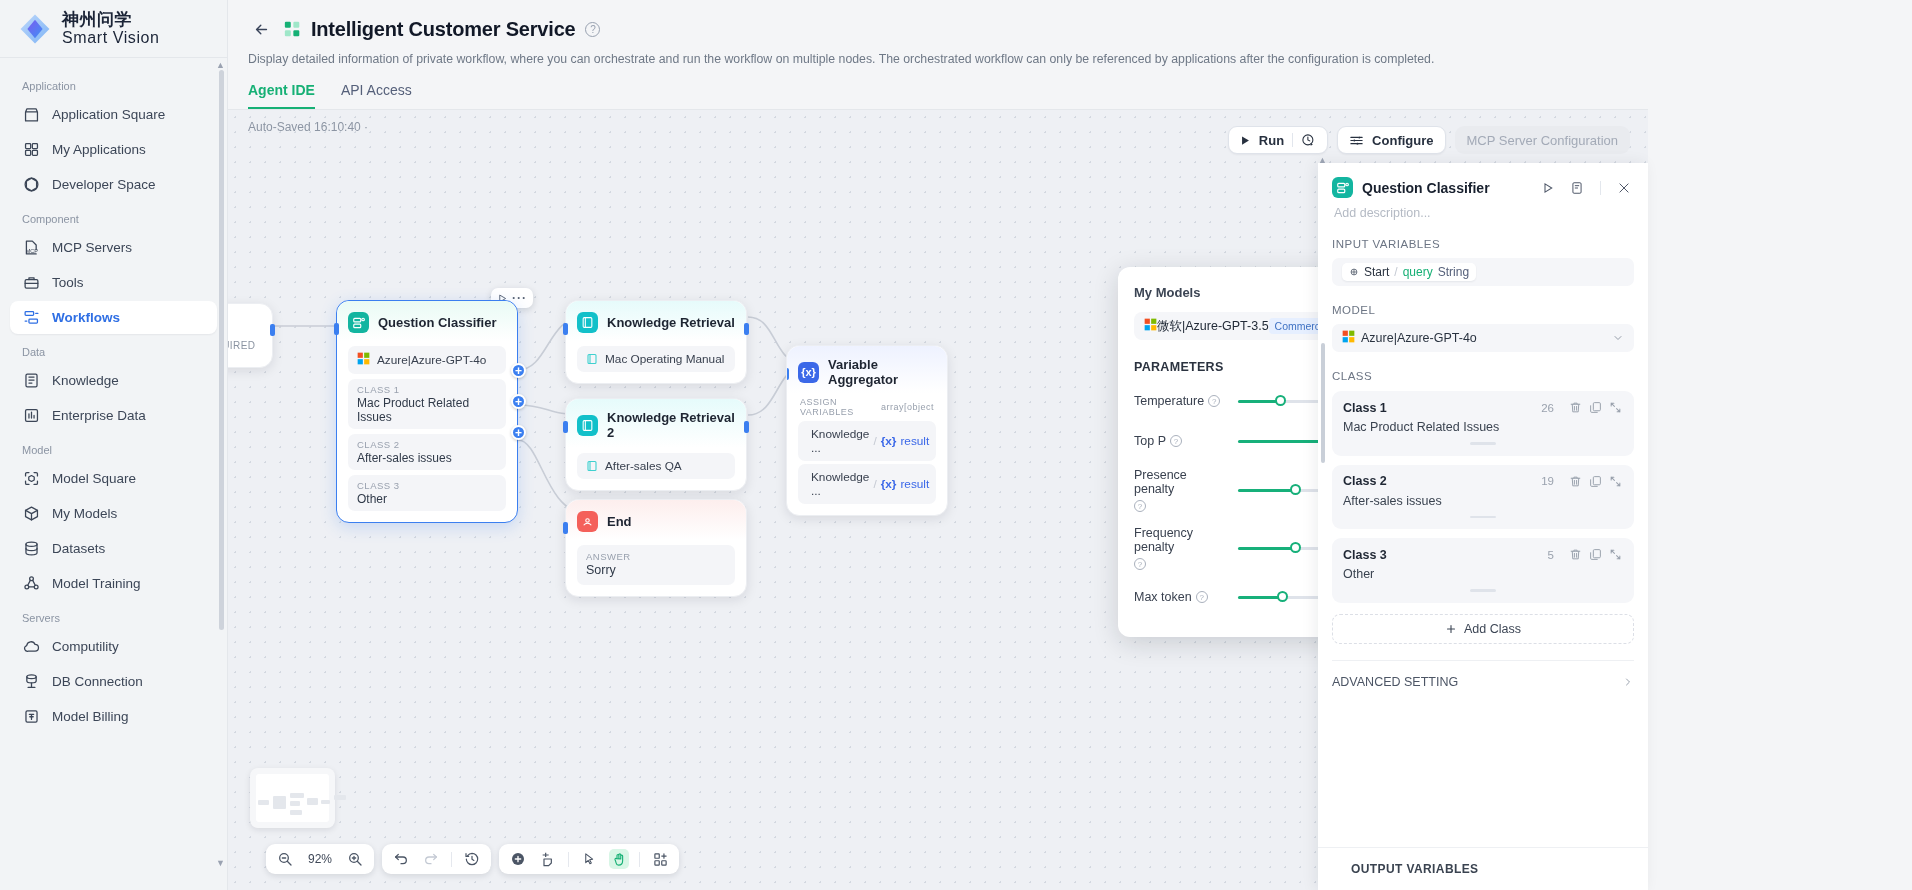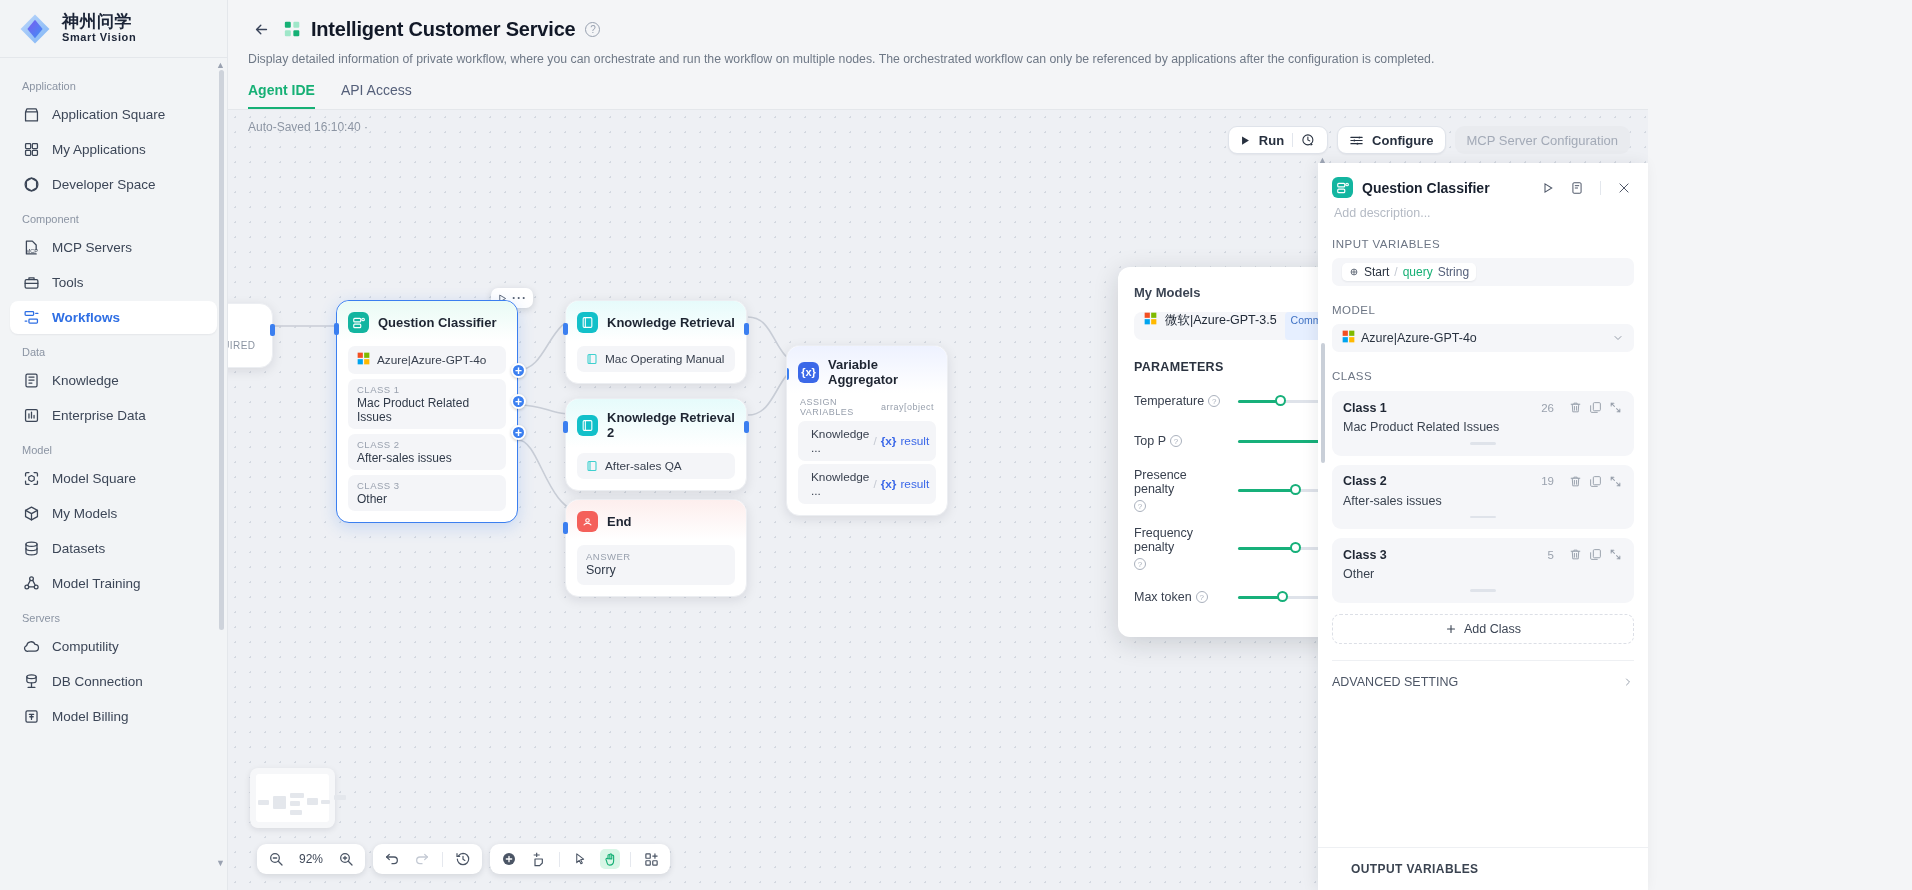--- a/index.html
+++ b/index.html
@@ -17,21 +17,21 @@
   .sidebar {
     width:228px; height:890px; background:#f2f4f6;
     border-right:1px solid #e4e7eb; display:flex; flex-direction:column;
     position:relative;
   }
   .brand { height:58px; display:flex; align-items:center; gap:10px; padding:0 18px;
            border-bottom:1px solid #e4e7eb; }
   .brand-logo { width:34px; height:34px; position:relative; }
   .brand-txt { display:flex; flex-direction:column; line-height:1.08; }
   .brand-cn { font-size:17px; font-weight:700; color:#1b2437; letter-spacing:.5px;}
-  .brand-en { font-size:11px; font-weight:700; color:#1b2437; letter-spacing:.6px;}
+  .brand-en { font-size:16px; font-weight:400; color:#1b2437; letter-spacing:.6px;}
   .nav { flex:1; overflow:hidden; padding:12px 10px 0 10px; position:relative;}
   .nav-group { font-size:11px; color:#8b94a3; padding:10px 12px 6px 12px; }
   .nav-item {
     display:flex; align-items:center; gap:12px; height:33px; padding:0 12px;
     border-radius:8px; color:#3c4657; font-size:13.5px; cursor:pointer; margin-bottom:2px;
   }
   .nav-item.active { background:#ffffff; color:#2f6fe4; font-weight:700; box-shadow:0 1px 2px rgba(16,24,40,.06);}
   .nav-item .ic { width:18px; height:18px; display:flex; align-items:center; justify-content:center; flex:0 0 18px;}
   .nav-item svg { width:17px; height:17px; }
   .sb-scroll { position:absolute; right:3px; top:70px; width:5px; height:560px; background:#ced3db; border-radius:3px;}
@@ -90,37 +90,37 @@
              color:#fff; font-size:12px; line-height:13px; text-align:center; font-weight:700;
              border:2px solid #fff; box-shadow:0 1px 3px rgba(0,0,0,.2); }
   .nodetools { position:absolute; background:#fff; border-radius:7px; box-shadow:0 2px 7px rgba(16,24,40,.15);
                display:flex; align-items:center; gap:4px; padding:3px 6px; color:#5a6475; font-size:12px;}
 
   .minimap { position:absolute; left:22px; bottom:62px; width:85px; height:60px; background:#f6f7f9;
              border-radius:8px; box-shadow:0 2px 6px rgba(16,24,40,.10); padding:6px;}
   .minimap-inner { background:#fff; width:100%; height:100%; border-radius:3px; position:relative;}
   .mm-b { position:absolute; background:#e4e7ec; border-radius:1px;}
 
-  .bottombar { position:absolute; left:29px; bottom:16px; display:flex; gap:8px; z-index:20;}
+  .bottombar { position:absolute; left:38px; bottom:16px; display:flex; gap:8px; z-index:20;}
   .bgrp { background:#fff; border-radius:9px; box-shadow:0 2px 6px rgba(16,24,40,.12);
           height:30px; display:flex; align-items:center; padding:0 9px; gap:10px; }
   .bbtn { display:flex; align-items:center; justify-content:center; width:20px; height:20px;
           color:#4b5costs; color:#4b5565; cursor:pointer; border-radius:5px;}
   .bbtn.dim { color:#c3c9d3; }
   .bbtn.on { background:#d8f6e6; color:#16b075; }
   .zoomtxt { font-size:12px; color:#3f4858; min-width:30px; text-align:center;}
   .vsep { width:1px; height:15px; background:#e5e8ee; }
 
   
   .mpanel { position:absolute; left:890px; top:158px; width:320px; height:370px; background:#fff;
             border-radius:12px; box-shadow:0 6px 26px rgba(16,24,40,.16); padding:18px 16px 10px 16px; z-index:30;
             overflow:hidden;}
   .mp-title { font-size:13px; color:#3b4453; font-weight:600; }
   .mp-model { margin-top:12px; background:#f5f6f9; border-radius:8px; height:28px; display:flex;
-              gap:8px; padding:0 10px; font-size:12.5px; color:#222b38;}
+              align-items:center; padding:0 10px; font-size:12.5px; color:#222b38;}
   .mp-badge { background:#e6efff; color:#3f72c4; font-size:10.5px; border-radius:4px; padding:2px 6px;}
   .mp-sec { display:flex; align-items:center; justify-content:space-between; margin-top:20px;}
   .mp-sec-t { font-size:12.5px; font-weight:700; color:#2b3340; letter-spacing:.3px;}
   .mp-load { font-size:12px; color:#4b5565; display:flex; align-items:center; gap:5px; cursor:pointer;}
   .prow { display:flex; align-items:center; margin-top:14px; gap:8px;}
   .plabel { width:96px; font-size:12.5px; color:#39414f; display:flex; align-items:center; gap:4px; flex-wrap:wrap;}
   .qic { width:12px;height:12px;border:1.2px solid #aab1bd;border-radius:50%;font-size:8px;
          color:#aab1bd;display:inline-flex;align-items:center;justify-content:center;}
   .slider { flex:1; height:14px; position:relative; display:flex; align-items:center;}
   .strack { height:3px; background:#dfe3ea; border-radius:2px; width:100%;}

